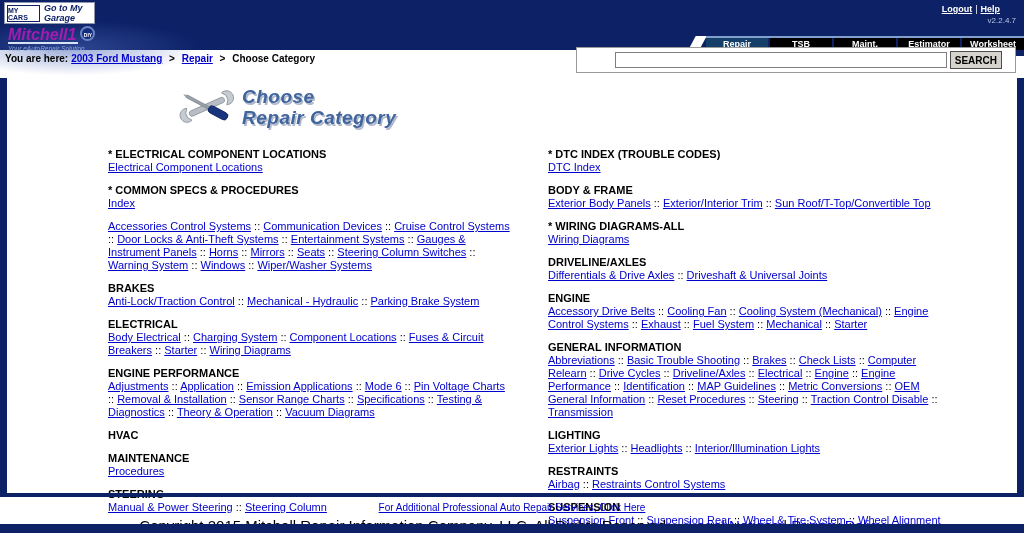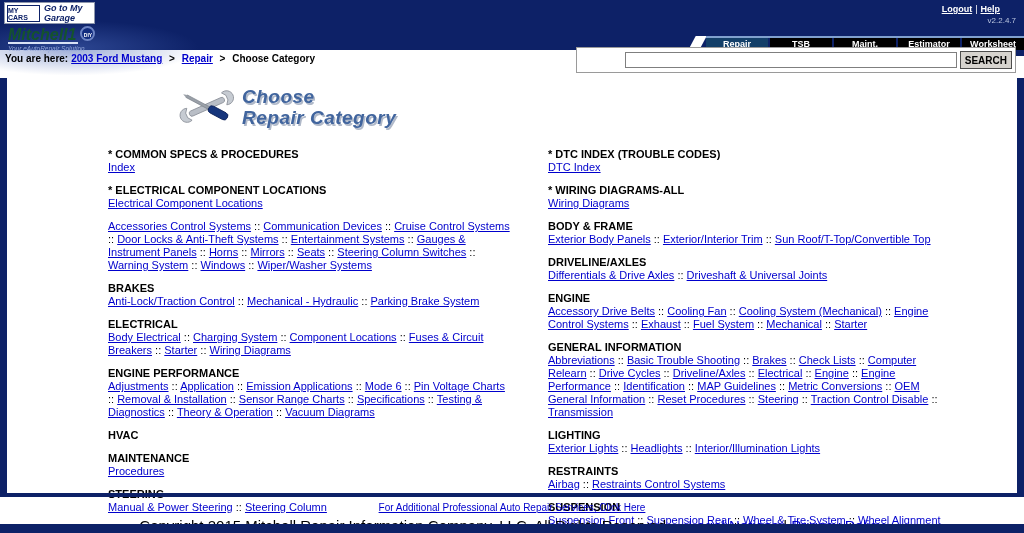--- a/index.html
+++ b/index.html
@@ -18,21 +18,21 @@
   .plate-top { width:29px; height:3px; background:repeating-linear-gradient(90deg,#0D2167 0 2px,#fff 2px 4px); margin-bottom:1px; }
   .plate-text { font-size:7px; font-weight:bold; color:#0D2167; line-height:7px; letter-spacing:0; }
   .garage-label { font-size:9px; font-weight:bold; font-style:italic; color:#0D2167; line-height:10px; width:46px; }
 
   .logout-help { position:absolute; right:24px; top:4px; font-size:9px; font-weight:bold; color:#fff; }
   .logout-help a { color:#fff; text-decoration:underline; cursor:pointer; }
   .lh-div { color:#fff; padding:0 3px; font-weight:normal; }
   .version { position:absolute; right:8px; top:16px; font-size:8px; color:#b9c4de; }
 
   .logo-wrap { position:absolute; left:8px; top:26px; }
-  .logo-text { font-size:16px; font-weight:bold; font-style:italic; color:#14532d; letter-spacing:0;
+  .logo-text { font-size:16px; font-weight:bold; font-style:italic; color:#a21caf; letter-spacing:0;
     border-bottom:2px solid #d9e2f5; display:inline-block; line-height:15px; padding-right:2px; }
   .diy-badge { display:inline-block; width:15px; height:15px; border-radius:50%; background:#122c7e;
     border:2px solid #6d84c4; color:#fff; font-size:5px; font-weight:bold; text-align:center;
     line-height:15px; vertical-align:top; margin-left:2px; font-style:normal; }
   .tagline { font-size:6.5px; color:#8fa3d6; font-style:italic; margin-top:1px; }
 
   
   .tab-slash { position:absolute; left:692px; top:36px; width:11px; height:14px; background:#fff;
     transform:skewX(-28deg); }
   .tab-bar { position:absolute; left:706px; top:36px; height:14px; display:flex; gap:2px;
@@ -42,21 +42,21 @@
   .tab.active { background:#133F69; }
   .under-tab-band { position:absolute; left:690px; top:50px; width:334px; height:6px; background:#0D2167; }
 
   
   .breadcrumb { position:absolute; left:5px; top:53px; font-size:10px; color:#000; font-weight:bold; }
   .breadcrumb a { color:#0000CC; text-decoration:underline; cursor:pointer; margin:0 3px; }
   .bc-sep { margin:0 1px; }
   .bc-current { margin-left:3px; }
 
   .search-panel { position:absolute; left:576px; top:47px; width:440px; height:26px; background:#fff;
-    border:1px solid #9a9a9a; display:flex; justify-content:flex-end; align-items:center; padding-right:3px; z-index:5; }
+    border:1px solid #9a9a9a; display:flex; justify-content:flex-end; align-items:center; padding-right:13px; z-index:5; }
   .search-input { width:332px; height:16px; border:1px solid #7f7f7f; font-size:10px; padding:0 2px; }
   .search-btn { height:18px; margin-left:3px; background:#d6d3ce; border:1px solid #4d4d4d;
     font-size:10px; font-weight:bold; padding:0 4px; cursor:pointer; font-family:"Liberation Sans",sans-serif; }
 
   
   .side-strip { position:absolute; top:78px; width:7px; height:419px; background:#0D2167; }
   .side-strip.left { left:0; } .side-strip.right { left:1017px; }
   .footer-topline { position:absolute; left:0; top:493px; width:1024px; height:4px; background:#0D2167; }
   .bottom-bar { position:absolute; left:0; top:524px; width:1024px; height:9px; background:#0D2167; }
 
@@ -147,28 +147,28 @@
     </g>
   </svg>
   <div class="page-title">
     <div>Choose</div>
     <div>Repair Category</div>
   </div>
 </div>
 
 <div class="cat-col left">
     <div class="category">
+      <div class="cat-heading">* ELECTRICAL COMPONENT LOCATIONS</div>
+      <div class="cat-links"><a class="cat-link">Electrical Component Locations</a></div>
+    </div>
+    <div class="category">
       <div class="cat-heading">* COMMON SPECS &amp; PROCEDURES</div>
       <div class="cat-links"><a class="cat-link">Index</a></div>
     </div>
     <div class="category">
-      <div class="cat-heading">* ELECTRICAL COMPONENT LOCATIONS</div>
-      <div class="cat-links"><a class="cat-link">Electrical Component Locations</a></div>
-    </div>
-    <div class="category">
       <div class="cat-links"><a class="cat-link">Accessories Control Systems</a><span class="sep"> :: </span><a class="cat-link">Communication Devices</a><span class="sep"> :: </span><a class="cat-link">Cruise Control Systems</a><span class="sep"> :: </span><a class="cat-link">Door Locks &amp; Anti-Theft Systems</a><span class="sep"> :: </span><a class="cat-link">Entertainment Systems</a><span class="sep"> :: </span><a class="cat-link">Gauges &amp; Instrument Panels</a><span class="sep"> :: </span><a class="cat-link">Horns</a><span class="sep"> :: </span><a class="cat-link">Mirrors</a><span class="sep"> :: </span><a class="cat-link">Seats</a><span class="sep"> :: </span><a class="cat-link">Steering Column Switches</a><span class="sep"> :: </span><a class="cat-link">Warning System</a><span class="sep"> :: </span><a class="cat-link">Windows</a><span class="sep"> :: </span><a class="cat-link">Wiper/Washer Systems</a></div>
     </div>
     <div class="category">
       <div class="cat-heading">BRAKES</div>
       <div class="cat-links"><a class="cat-link">Anti-Lock/Traction Control</a><span class="sep"> :: </span><a class="cat-link">Mechanical - Hydraulic</a><span class="sep"> :: </span><a class="cat-link">Parking Brake System</a></div>
     </div>
     <div class="category">
       <div class="cat-heading">ELECTRICAL</div>
       <div class="cat-links"><a class="cat-link">Body Electrical</a><span class="sep"> :: </span><a class="cat-link">Charging System</a><span class="sep"> :: </span><a class="cat-link">Component Locations</a><span class="sep"> :: </span><a class="cat-link">Fuses &amp; Circuit Breakers</a><span class="sep"> :: </span><a class="cat-link">Starter</a><span class="sep"> :: </span><a class="cat-link">Wiring Diagrams</a></div>
     </div>
@@ -187,26 +187,26 @@
       <div class="cat-heading">STEERING</div>
       <div class="cat-links"><a class="cat-link">Manual &amp; Power Steering</a><span class="sep"> :: </span><a class="cat-link">Steering Column</a></div>
     </div>
   </div>
 <div class="cat-col right">
     <div class="category">
       <div class="cat-heading">* DTC INDEX (TROUBLE CODES)</div>
       <div class="cat-links"><a class="cat-link">DTC Index</a></div>
     </div>
     <div class="category">
+      <div class="cat-heading">BODY &amp; FRAME</div>
+      <div class="cat-links"><a class="cat-link">Exterior Body Panels</a><span class="sep"> :: </span><a class="cat-link">Exterior/Interior Trim</a><span class="sep"> :: </span><a class="cat-link">Sun Roof/T-Top/Convertible Top</a></div>
+    </div>
+    <div class="category">
       <div class="cat-heading">* WIRING DIAGRAMS-ALL</div>
       <div class="cat-links"><a class="cat-link">Wiring Diagrams</a></div>
-    </div>
-    <div class="category">
-      <div class="cat-heading">BODY &amp; FRAME</div>
-      <div class="cat-links"><a class="cat-link">Exterior Body Panels</a><span class="sep"> :: </span><a class="cat-link">Exterior/Interior Trim</a><span class="sep"> :: </span><a class="cat-link">Sun Roof/T-Top/Convertible Top</a></div>
     </div>
     <div class="category">
       <div class="cat-heading">DRIVELINE/AXLES</div>
       <div class="cat-links"><a class="cat-link">Differentials &amp; Drive Axles</a><span class="sep"> :: </span><a class="cat-link">Driveshaft &amp; Universal Joints</a></div>
     </div>
     <div class="category">
       <div class="cat-heading">ENGINE</div>
       <div class="cat-links"><a class="cat-link">Accessory Drive Belts</a><span class="sep"> :: </span><a class="cat-link">Cooling Fan</a><span class="sep"> :: </span><a class="cat-link">Cooling System (Mechanical)</a><span class="sep"> :: </span><a class="cat-link">Engine Control Systems</a><span class="sep"> :: </span><a class="cat-link">Exhaust</a><span class="sep"> :: </span><a class="cat-link">Fuel System</a><span class="sep"> :: </span><a class="cat-link">Mechanical</a><span class="sep"> :: </span><a class="cat-link">Starter</a></div>
     </div>
     <div class="category">

